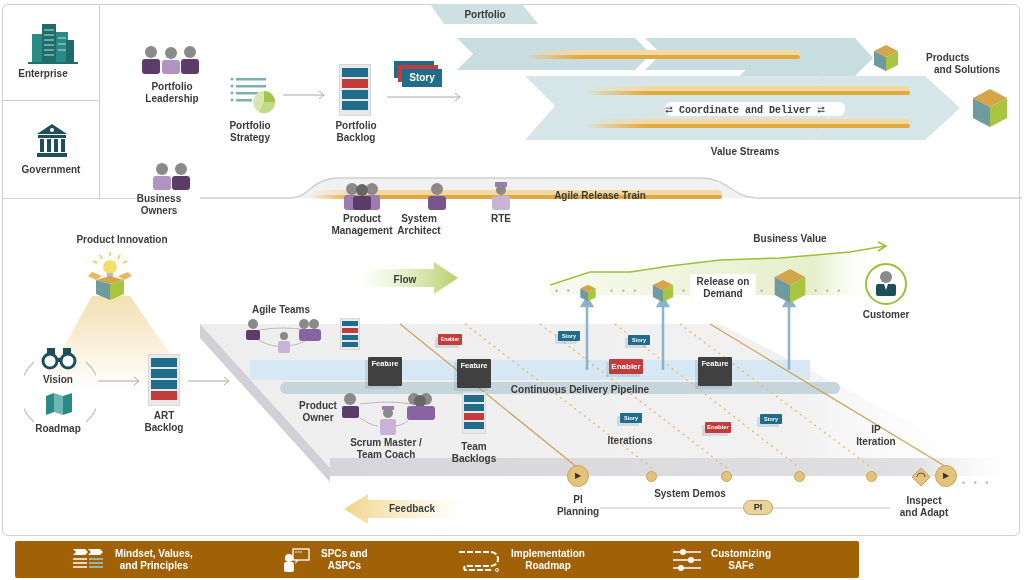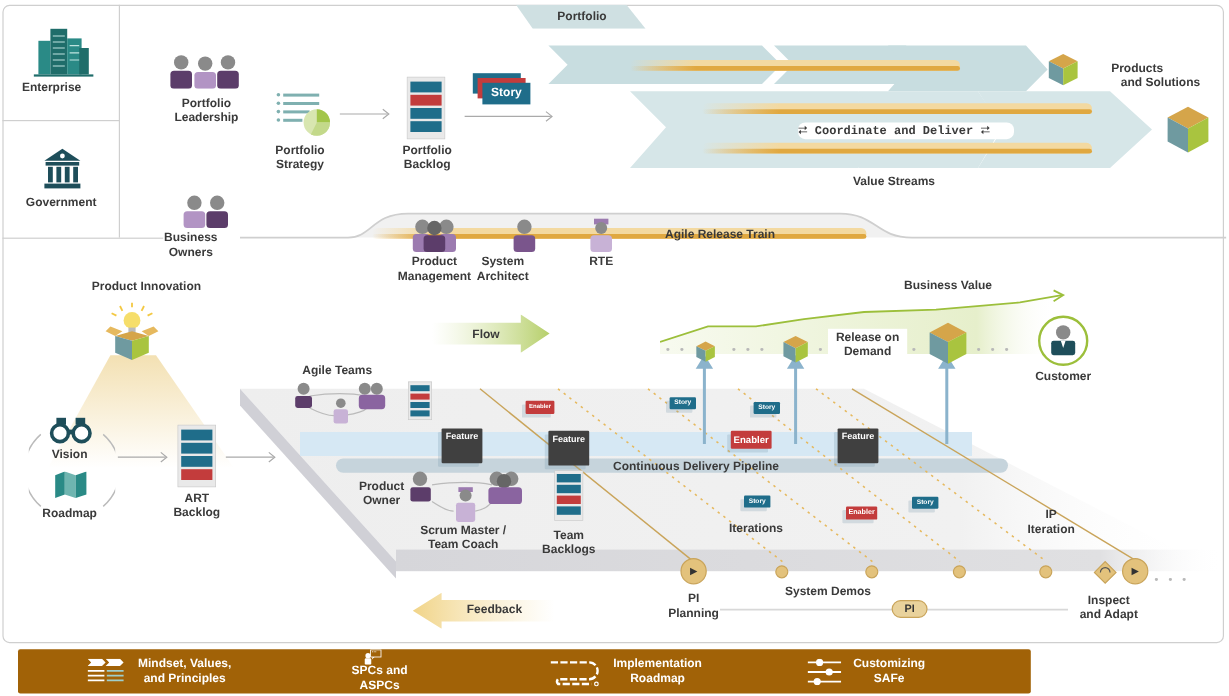--- a/index.html
+++ b/index.html
@@ -523,21 +523,21 @@
           <line x1="16" y1="10" x2="30" y2="10"></line>
           <line x1="16" y1="14" x2="30" y2="14"></line>
           <line x1="16" y1="18" x2="30" y2="18"></line>
         </g>
     </svg>
     <div class="f-text">
       <div>Mindset, Values,</div>
       <div>and Principles</div>
     </div>
   </div>
-  <div class="f-item" style="left:268px;flex-direction:column;">
+  <div class="f-item" style="left:268px;">
     <svg width="28" height="24" viewBox="0 0 28 24">
       <rect x="10" y="1" width="16" height="11" fill="none" stroke="#fff" stroke-width="1.3"></rect>
       <g fill="#fff">
           <circle cx="13" cy="4" r="0.8"></circle>
           <circle cx="15.5" cy="4" r="0.8"></circle>
           <circle cx="18" cy="4" r="0.8"></circle>
         </g>
       <polygon points="13,12 16,12 12,16" fill="#fff"></polygon>
       <circle cx="6" cy="10" r="4" fill="#fff"></circle>
       <rect x="1" y="14" width="10" height="10" rx="2" fill="#fff"></rect>

